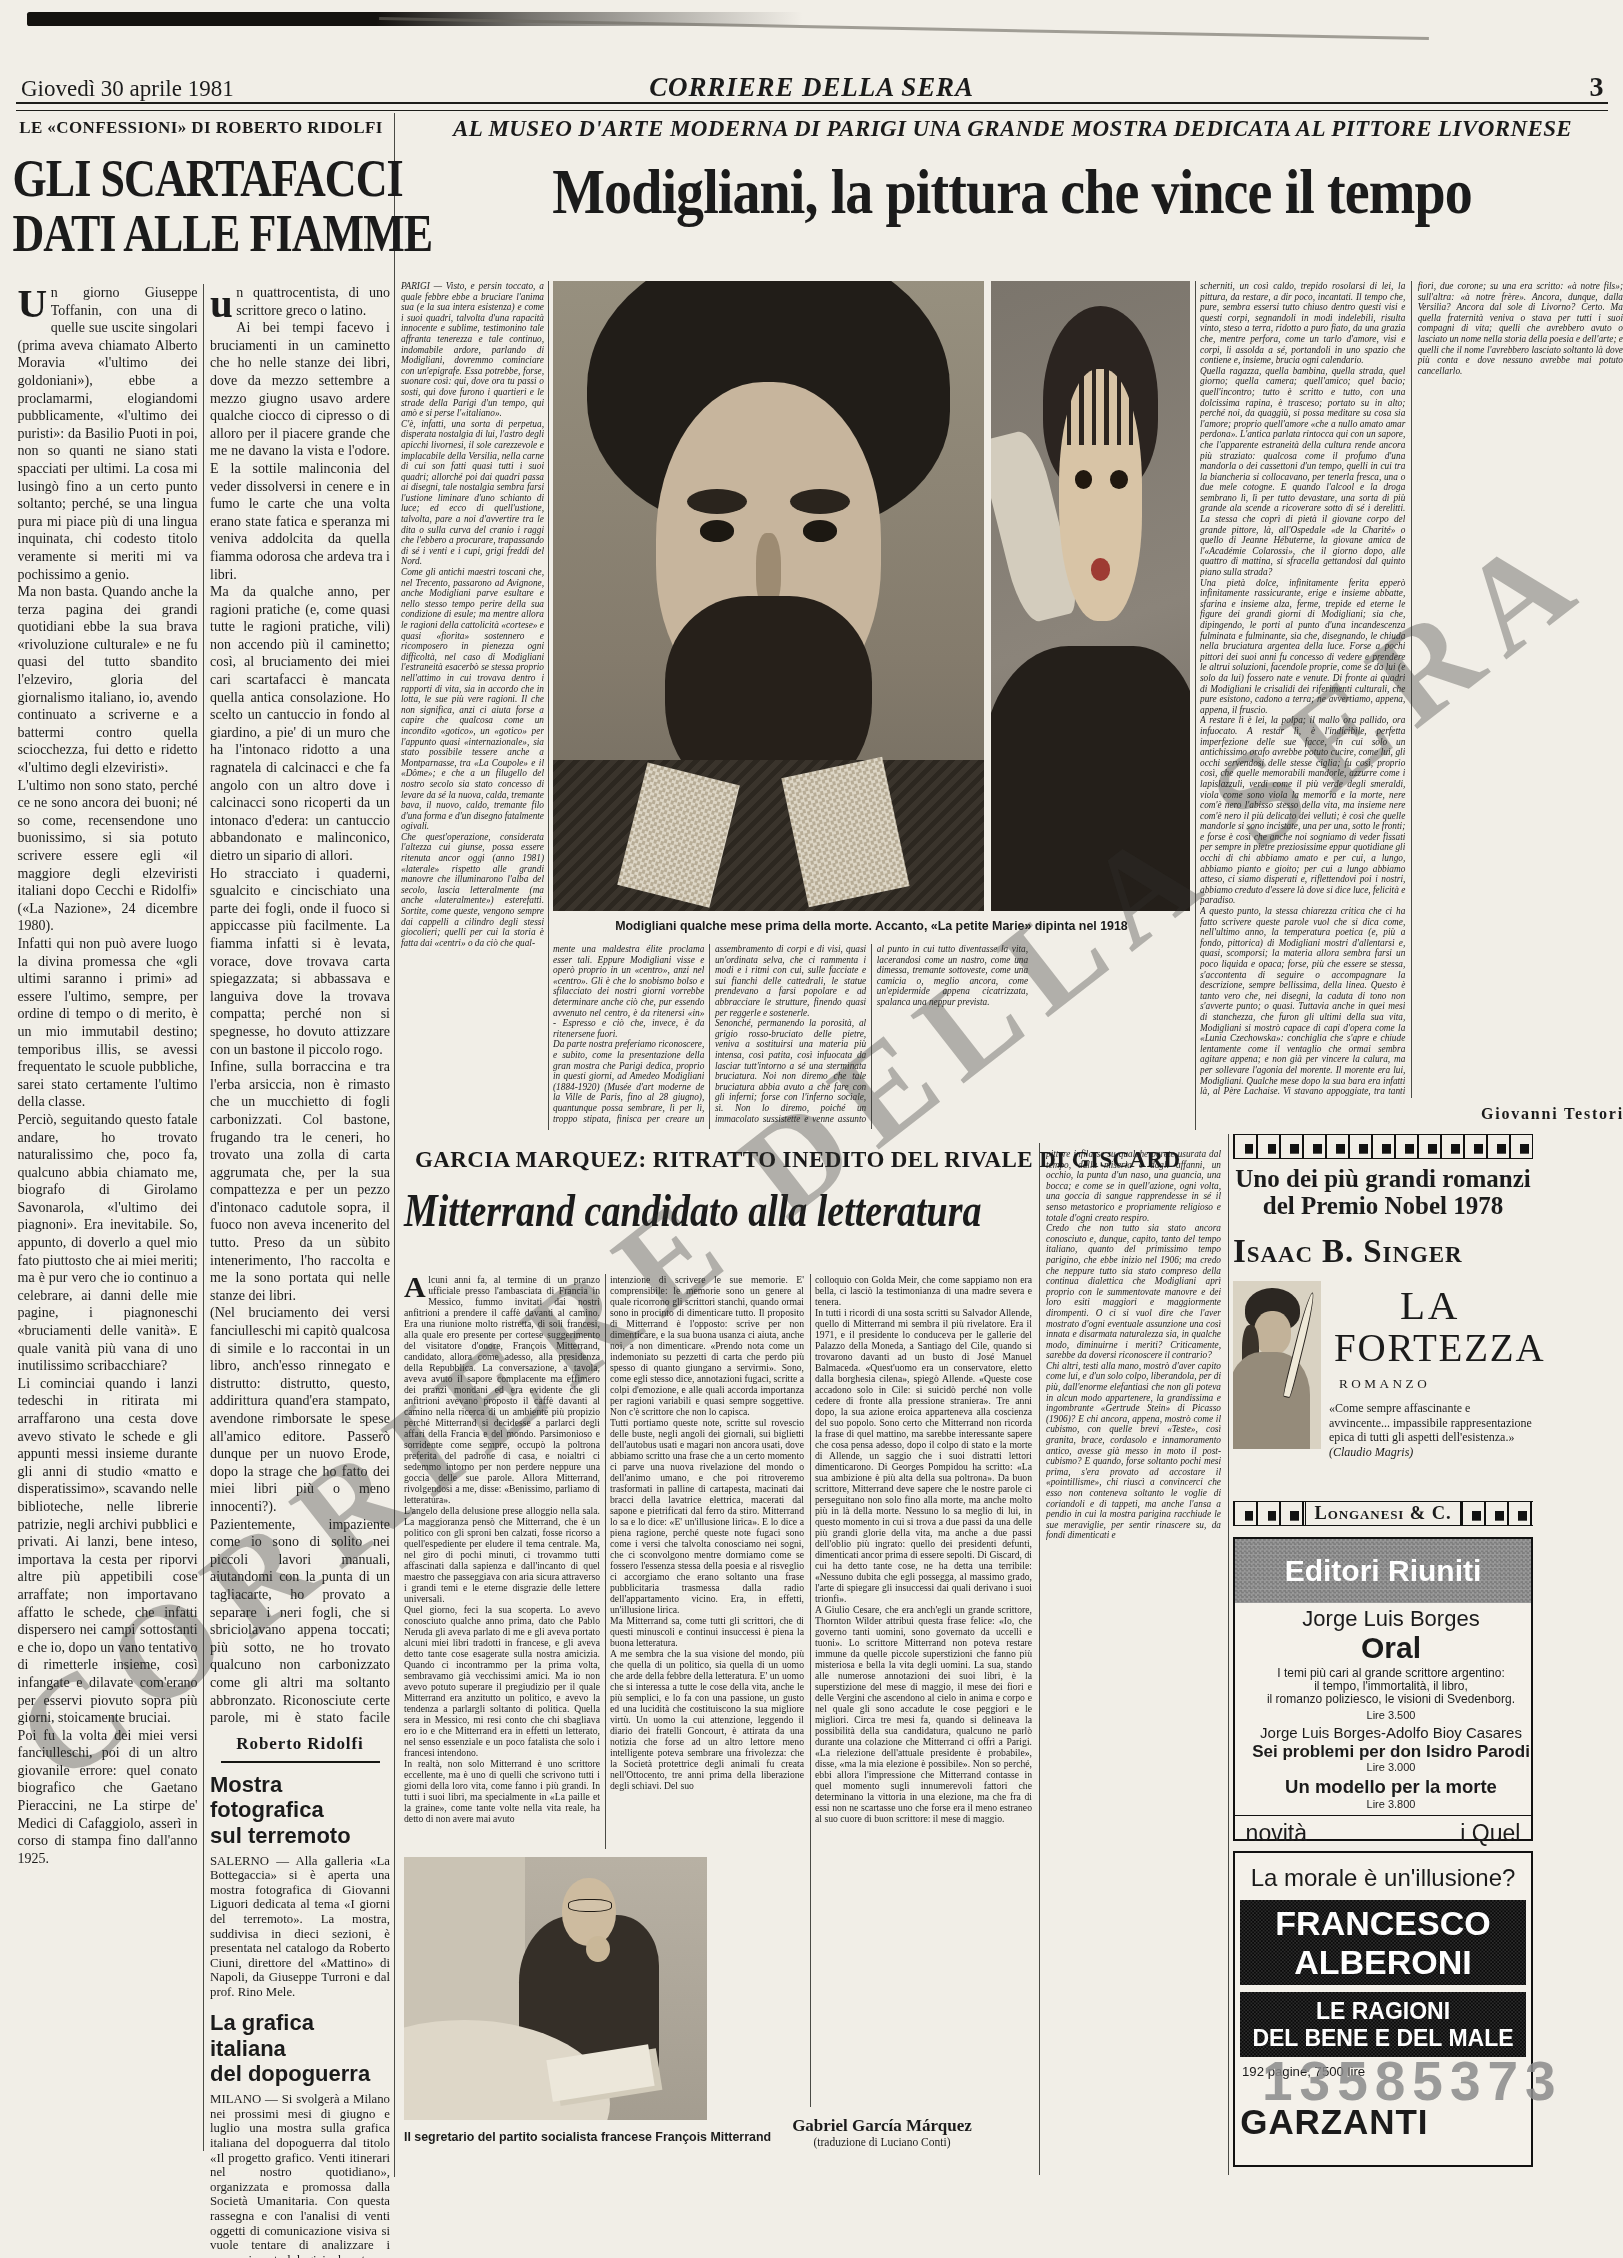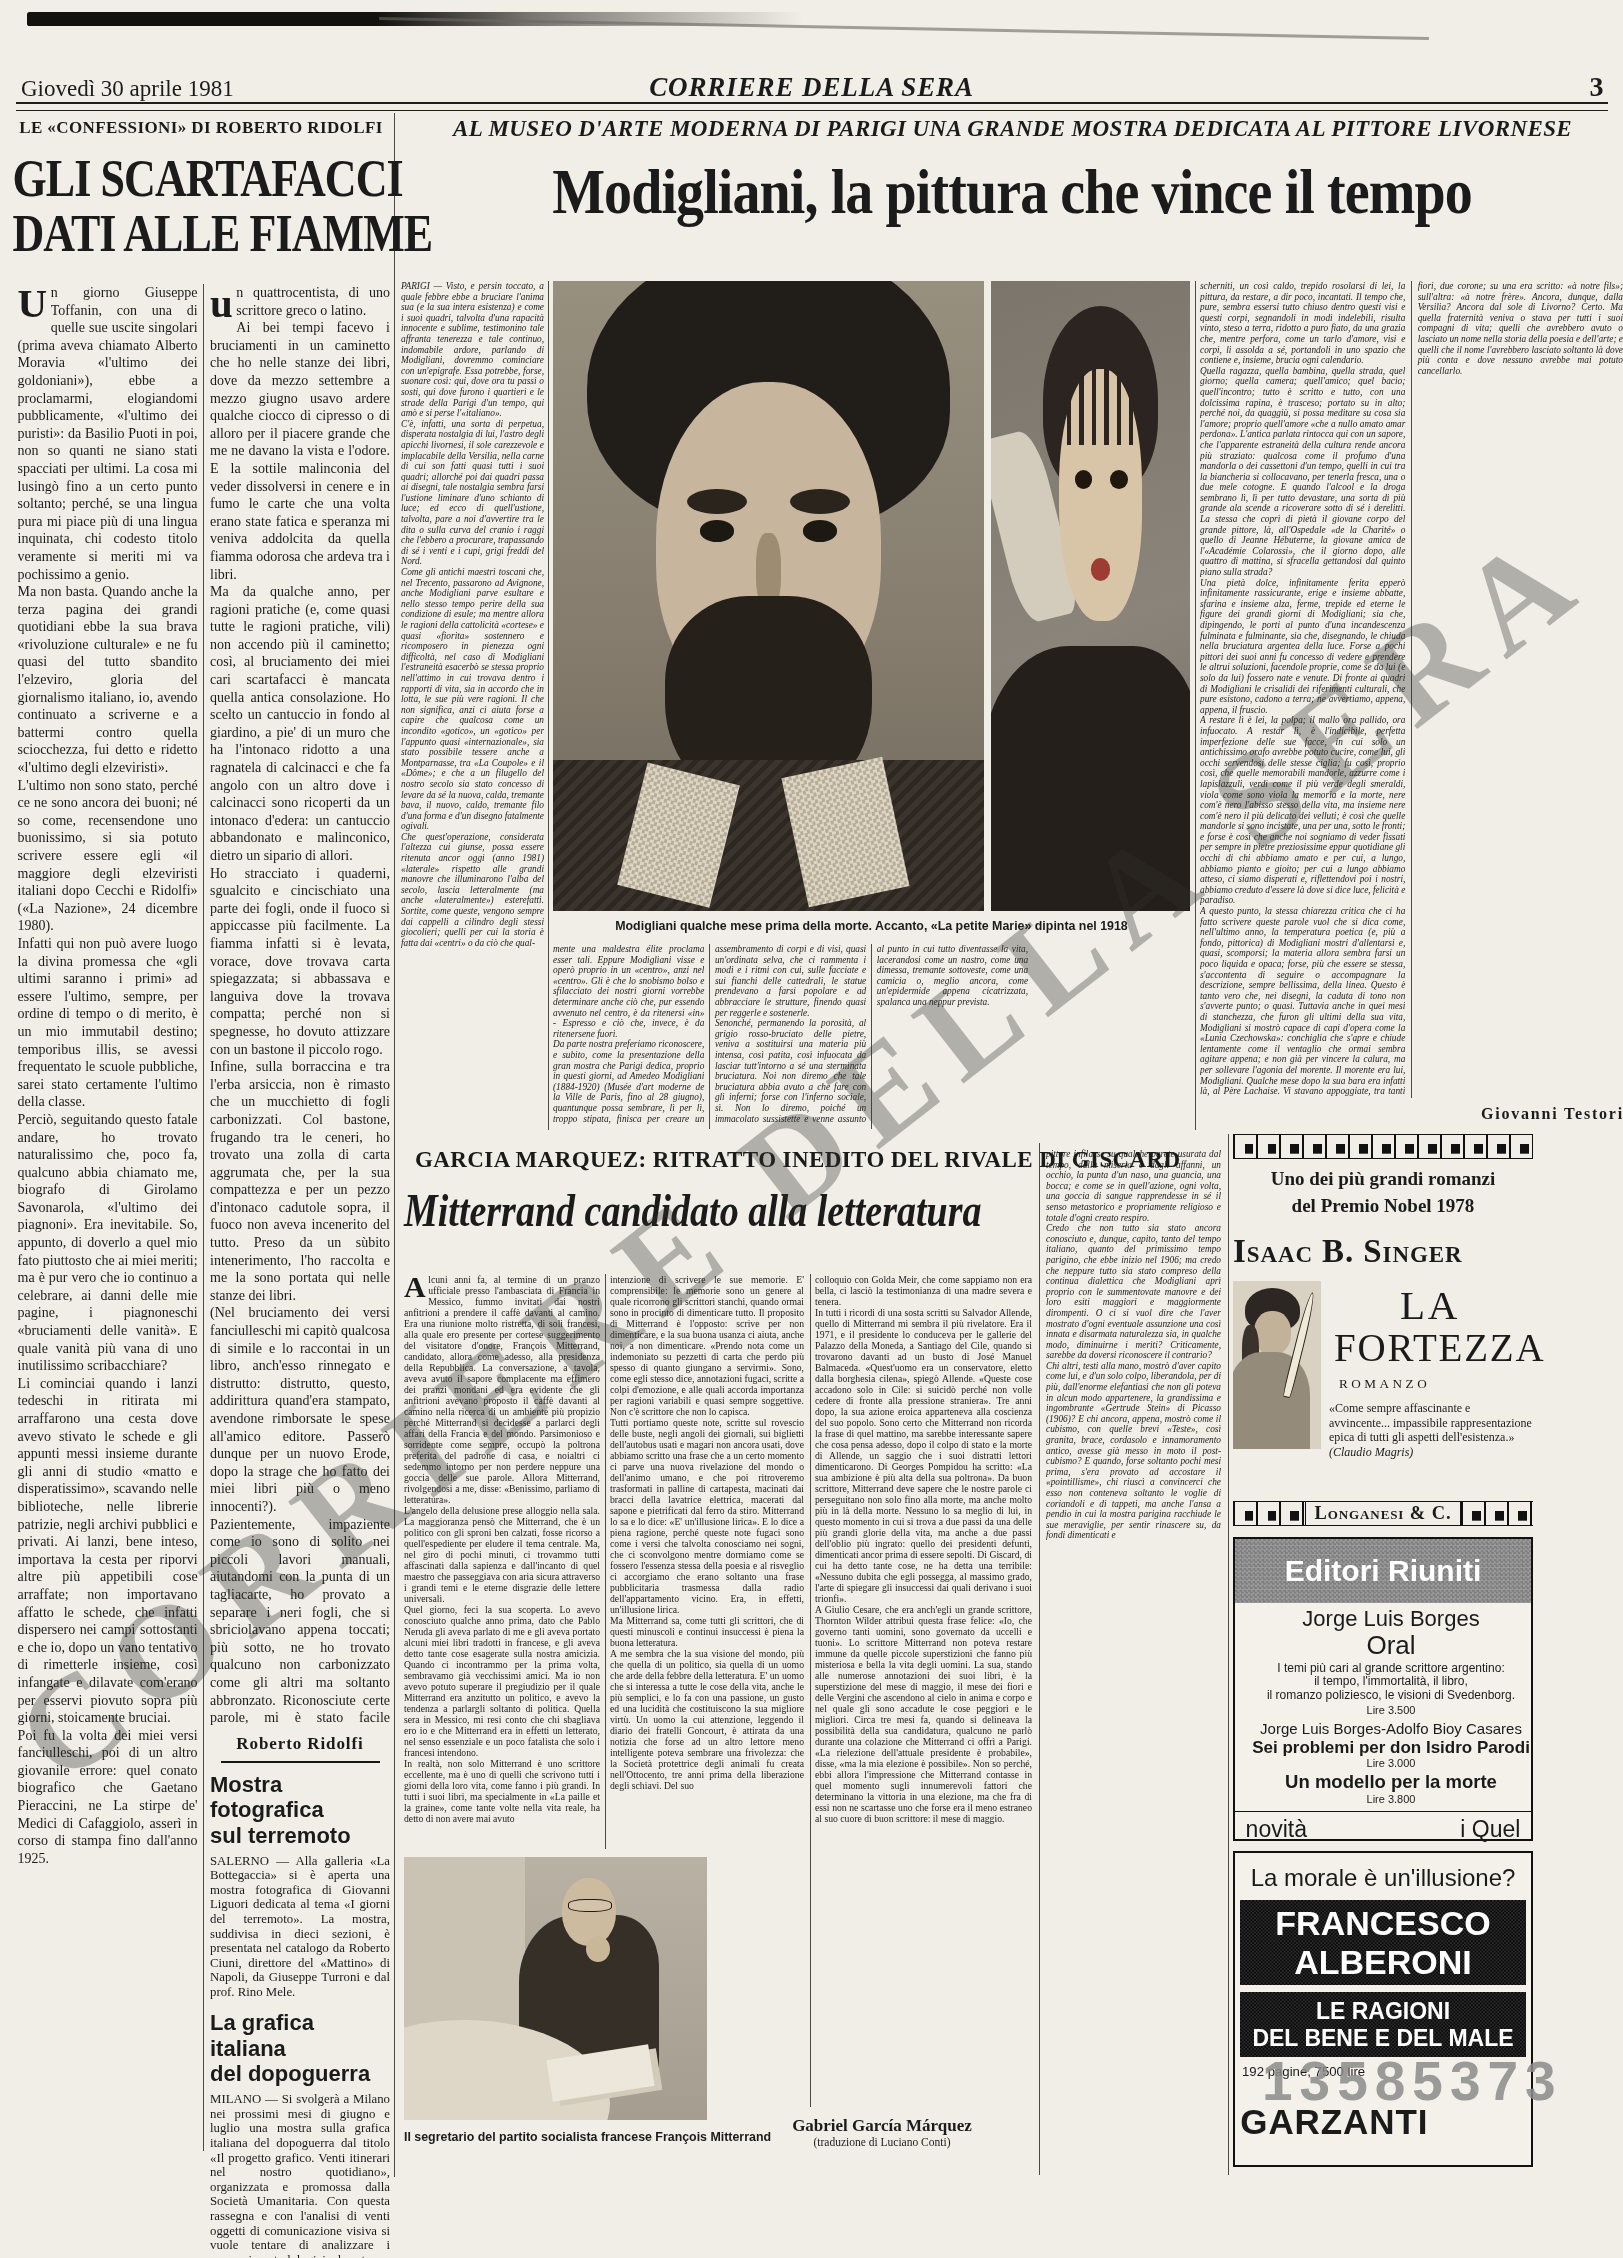--- a/index.html
+++ b/index.html
@@ -46,21 +46,21 @@
   .gbody{font-size:9.7px;line-height:11px;}
   .gbody.first::first-letter{float:left;font-size:30px;line-height:25px;padding-right:2.6px;font-weight:bold;}
   .tailcol{font-size:9.3px;line-height:10.6px;font-style:italic;}
   .gby1{font-size:17px;font-weight:bold;}
   .gby2{font-size:11.5px;}
   
   .sqpat{border-top:1.8px solid #111;border-bottom:1.8px solid #111;
     background-image:repeating-linear-gradient(90deg,#111 0 1.8px,transparent 1.8px 23px),
                      repeating-linear-gradient(90deg,transparent 0 11.5px,#111 11.5px 20px,transparent 20px 23px);
     background-size:100% 100%,100% 9.7px;background-repeat:no-repeat,repeat-x;background-position:0 0,0 70%;}
-  .singtag{font-size:19px;font-weight:bold;line-height:26.5px;}
+  .singtag{font-size:25px;font-weight:bold;line-height:26.5px;}
   .singauthor{font-size:33px;font-weight:bold;font-variant:small-caps;letter-spacing:0.9px;}
   .singLA{font-size:41px;letter-spacing:2.6px;}
   .singtitle{font-size:39px;letter-spacing:1.8px;}
   .singgenre{font-size:13.2px;letter-spacing:3.5px;}
   .singquote{font-size:12px;line-height:14.6px;}
   .longbox{border:1.8px solid #111;font-size:18.5px;letter-spacing:0.9px;padding:0.9px 8.8px;background:#f1eee7;font-variant:small-caps;font-weight:bold;}
   .noiseg{background:repeating-conic-gradient(#7d7d7d 0% 25%,#9a9a9a 0% 50%) 0 0/4.4px 4.4px;}
   .noiseb{background:repeating-conic-gradient(#0a0a0a 0% 25%,#2b2b2b 0% 50%) 0 0/3.5px 3.5px;}
   .erbanner{color:#fff;font-size:30px;font-weight:bold;}
   .erline{line-height:1.12;padding-left:16px;}
@@ -237,21 +237,21 @@
   </div>
   <div class="abs" style="left:1233px;top:1500px;width:300px;height:26.5px;display:flex;align-items:center;">
     <div class="sqpat" style="flex:1;height:23px;"></div>
     <div class="serif longbox">Longanesi &amp; C.</div>
     <div class="sqpat" style="flex:1;height:23px;"></div>
   </div>
 
   <div class="abs sans center" style="left:1233px;top:1537px;width:296px;height:300px;border:2.6px solid #111;background:#f4f1ea;">
     <div class="noiseg erbanner" style="height:64px;line-height:64px;">Editori Riuniti</div>
     <div class="erline" style="font-size:22px;margin-top:3.5px;">Jorge Luis Borges</div>
-    <div class="erline" style="font-size:26px;font-weight:normal;">Oral</div>
+    <div class="erline" style="font-size:30px;font-weight:bold;">Oral</div>
     <div class="erline pre" style="font-size:12px;margin-top:1.8px;">I temi più cari al grande scrittore argentino:
 il tempo, l'immortalità, il libro,
 il romanzo poliziesco, le visioni di Svedenborg.</div>
     <div class="erline" style="font-size:11px;margin-top:1.8px;">Lire 3.500</div>
     <div class="erline" style="font-size:15px;margin-top:4.4px;">Jorge Luis Borges-Adolfo Bioy Casares</div>
     <div class="erline" style="font-size:17px;font-weight:bold;">Sei problemi per don Isidro Parodi</div>
     <div class="erline" style="font-size:11px;">Lire 3.000</div>
     <div class="erline" style="font-size:18.5px;font-weight:bold;margin-top:3.5px;">Un modello per la morte</div>
     <div class="erline" style="font-size:11px;">Lire 3.800</div>
     <div style="border-top:1.8px solid #111;margin-top:5.3px;height:35px;display:flex;justify-content:space-between;align-items:center;padding:0 10.6px;">

